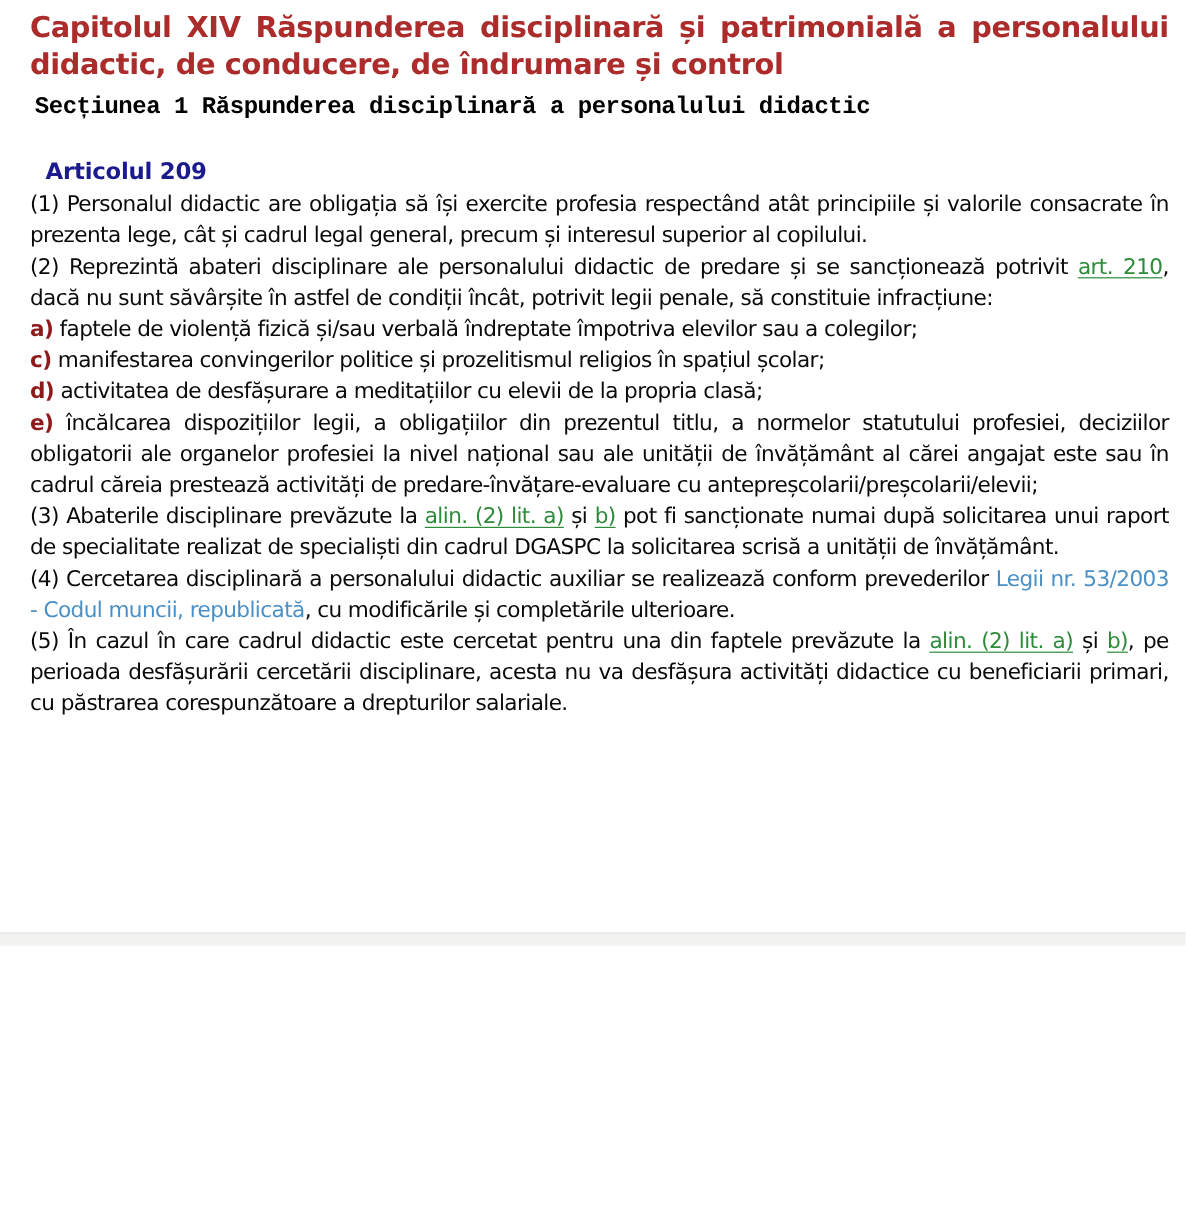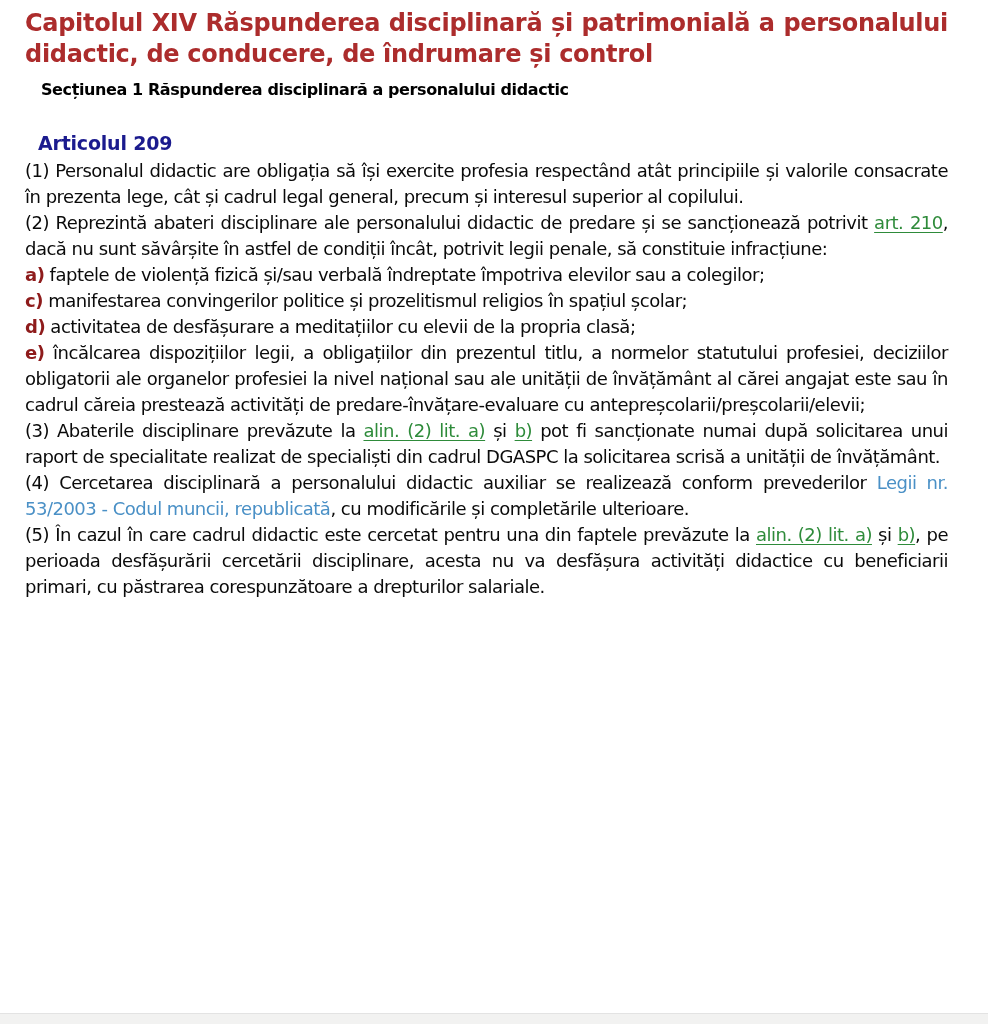--- a/index.html
+++ b/index.html
@@ -14,40 +14,41 @@
   }
   *{margin:0;padding:0;box-sizing:border-box;}
   html,body{width:988px;height:1024px;overflow:hidden;}
   body{
     background:var(--page-bg);
     font-family:"DejaVu Sans","Liberation Sans",sans-serif;
     color:var(--text-color);
     position:relative;
   }
   .page{
-    width:988px;height:1024px;
-    padding:8px 40px 0 25px;
+    width:988px;height:788px;
+    padding:8px 14px 0 25px;
     position:relative;
   }
   .chapter{
     font-size:24px;
     line-height:31px;
     font-weight:bold;
     color:var(--chapter-red);
     text-align:justify;
     letter-spacing:-0.3px;
     margin-bottom:8px;
   }
   .section{
-    font-size:16px;
+    font-size:20px;
     line-height:24px;
     font-weight:bold;
     color:#000;
     letter-spacing:-0.4px;
-    margin-left:16px;
+    margin-left:4px;
+    font-family:Liberation Mono, monospace;
   }
   .article{
     font-size:19px;
     line-height:22px;
     font-weight:bold;
     color:var(--article-navy);
     margin:30px 0 4px 13px;
     letter-spacing:-0.2px;
   }
   .body-text{

